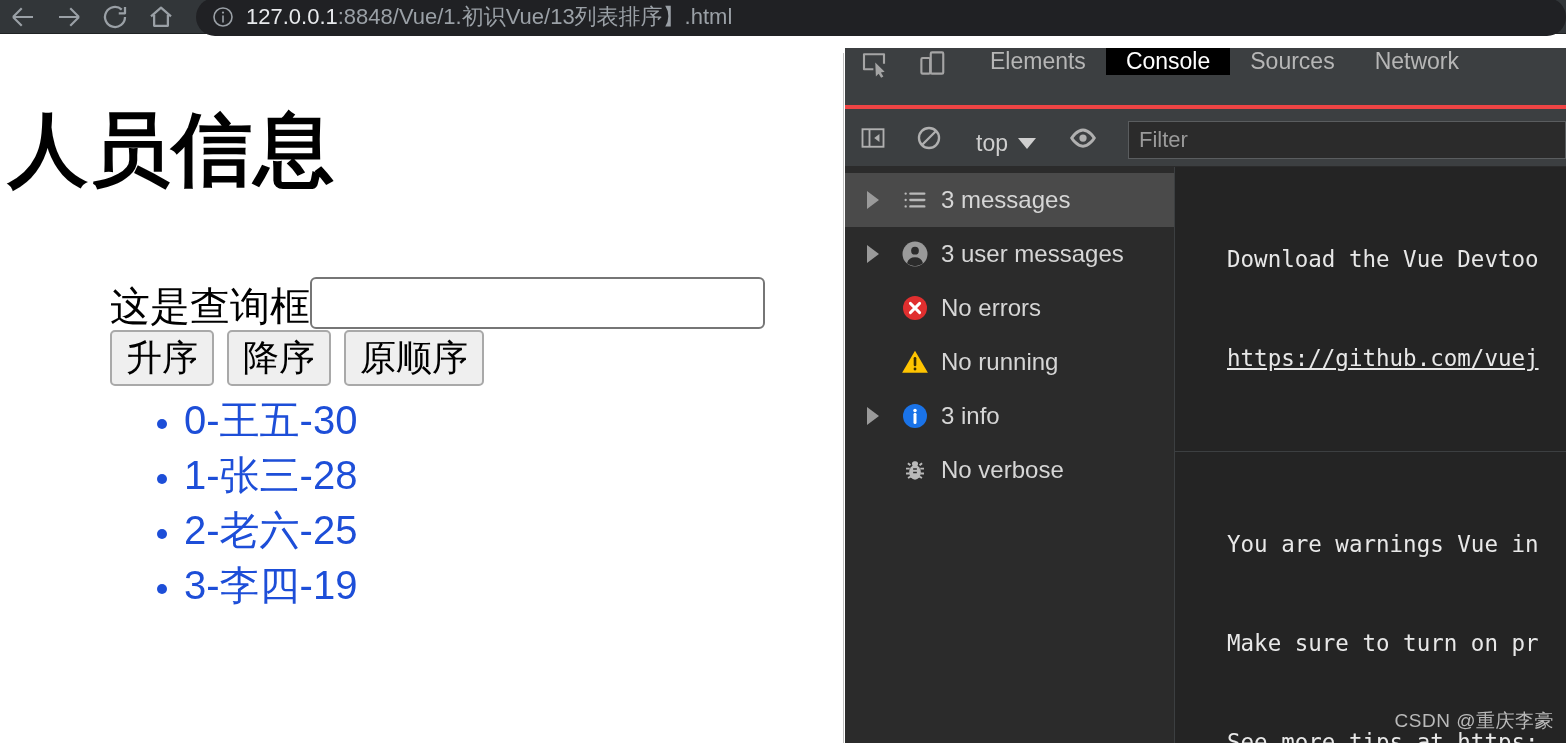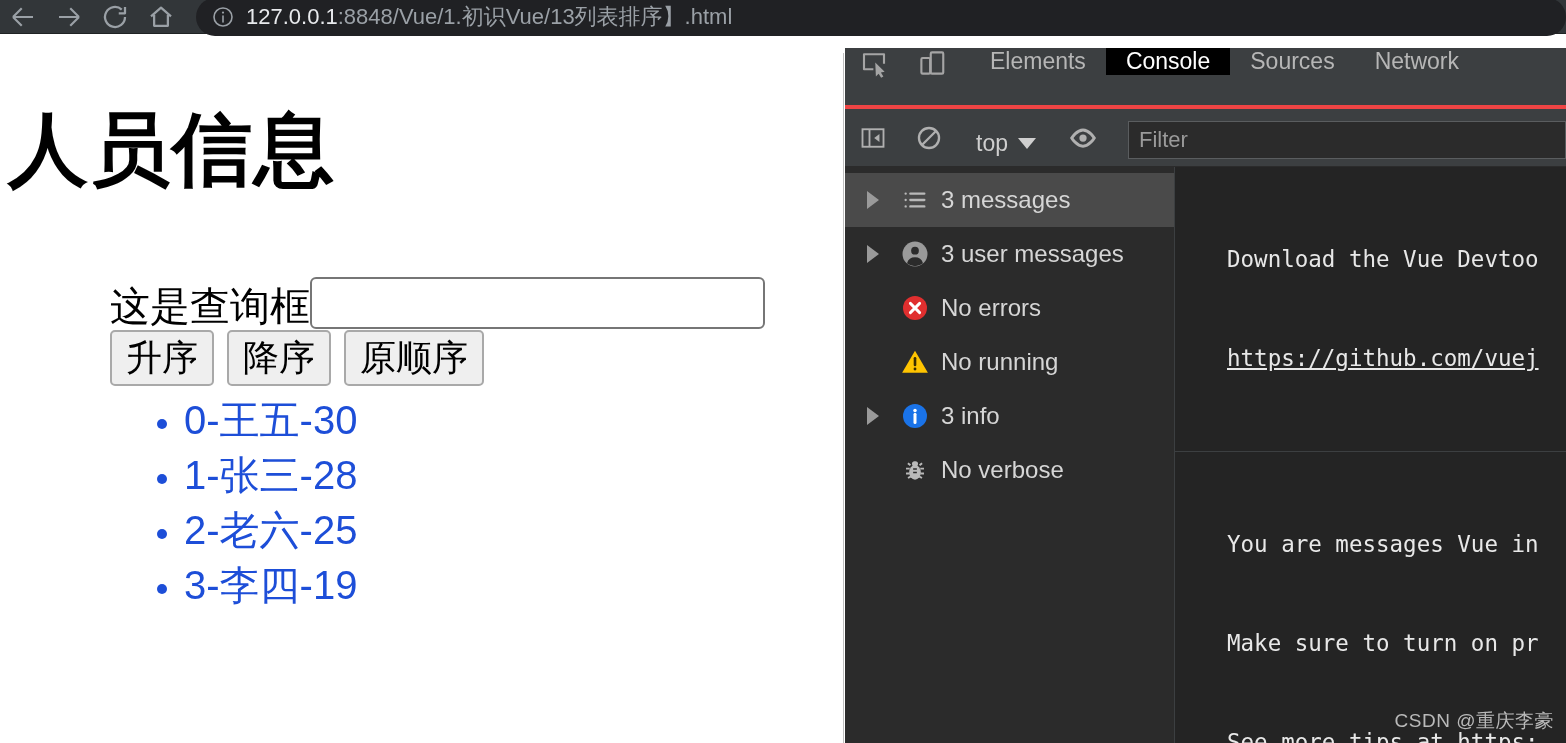--- a/index.html
+++ b/index.html
@@ -480,21 +480,21 @@
     </div>
 
     <div class="dt-console">
 
       <div class="console-msg">
         <div>Download the Vue Devtoo</div>
         <div style="text-decoration:underline;">https://github.com/vuej</div>
       </div>
 
       <div class="console-msg">
-        <div>You are messages Vue in </div>
+        <div>You are warnings Vue in </div>
         <div>Make sure to turn on pr</div>
         <div><span style="text-decoration:none">See more tips at </span><span style="text-decoration:underline">https:</span></div>
       </div>
 
     </div>
   </div>
 
   <div class="watermark">CSDN @重庆李豪</div>
 </div>
 

